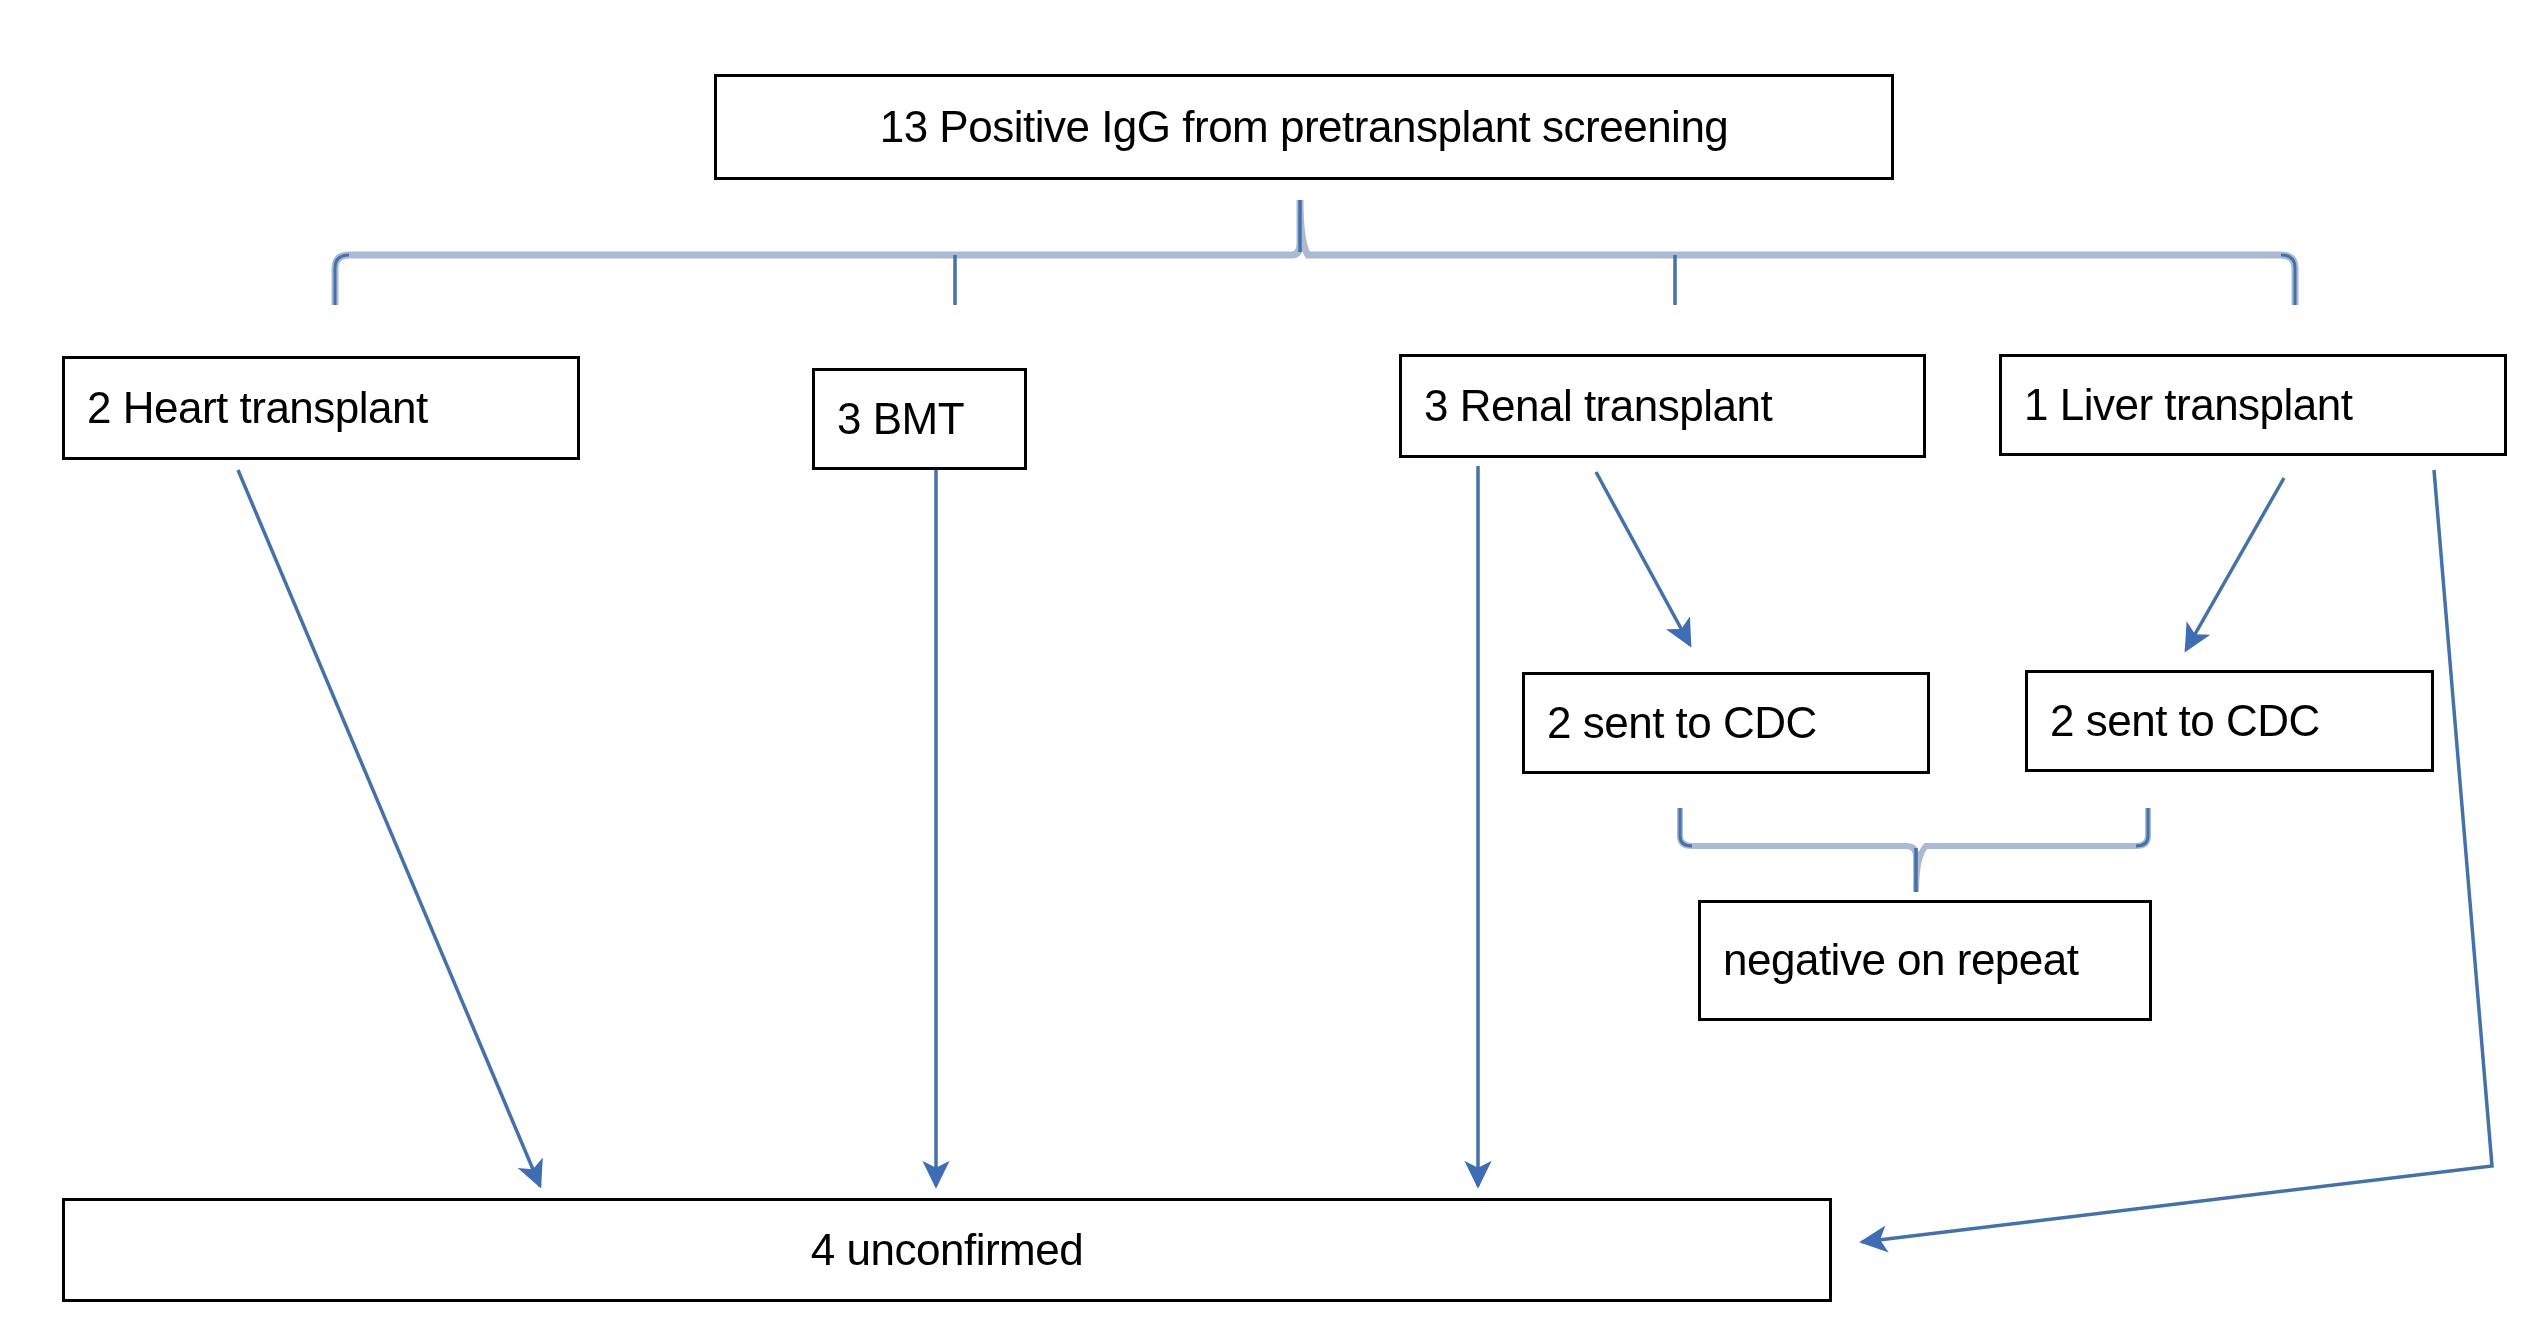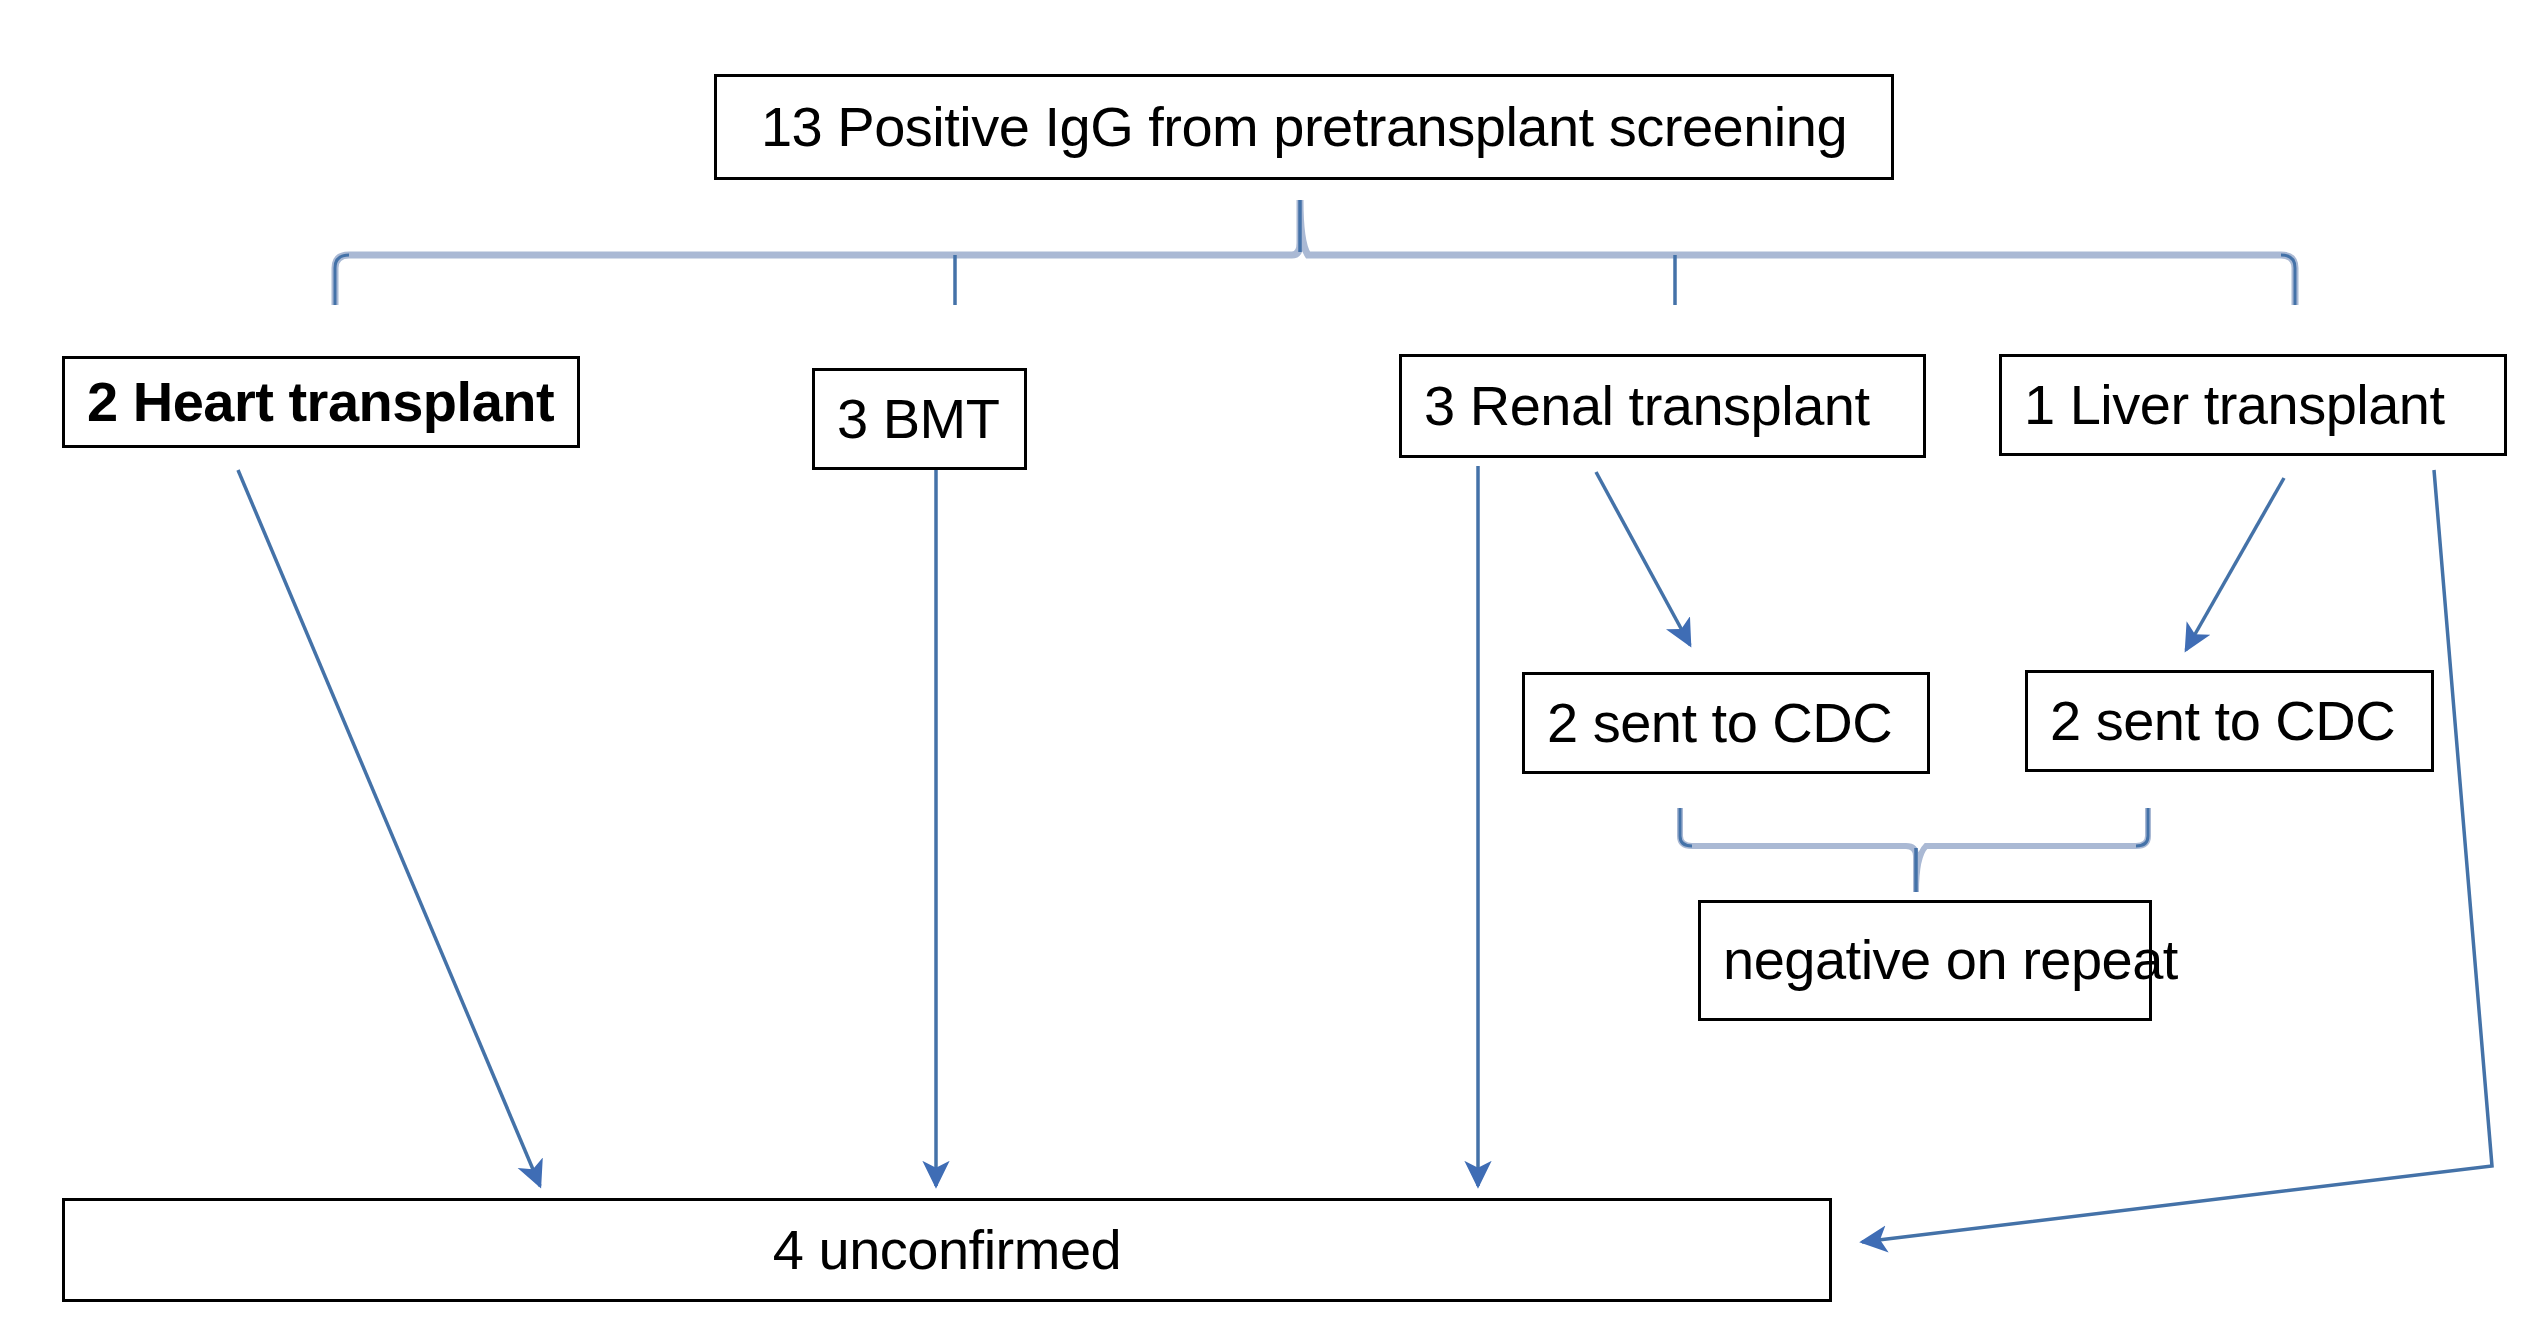--- a/index.html
+++ b/index.html
@@ -18,21 +18,21 @@
   .node {
     position: absolute;
     box-sizing: border-box;
     background: #ffffff;
     border: 3px solid #000000;
     display: flex;
     align-items: center;
     justify-content: center;
     color: #000000;
     font-family: "Liberation Sans", sans-serif;
-    font-size: 56px;
+    font-size: 44px;
     font-weight: 400;
     line-height: 1.05;
     letter-spacing: -0.5px;
     white-space: nowrap;
     padding: 0 14px;
   }
   .node.left-pad {
     justify-content: flex-start;
     padding-left: 22px;
   }
@@ -100,21 +100,21 @@
                Q 2148 846 2148 836
                L 2148 808" fill="none" stroke="#aab9d4" stroke-width="6" stroke-linecap="butt"></path>
       <path d="M 1680 808 L 1680 836 Q 1680 846 1692 846" fill="none" stroke="#4472a8" stroke-width="3"></path>
       <path d="M 2148 808 L 2148 836 Q 2148 846 2136 846" fill="none" stroke="#4472a8" stroke-width="3"></path>
       <path d="M 1916 848 L 1916 892" fill="none" stroke="#4472a8" stroke-width="3.5"></path>
     </g>
   </svg>
 
   <div class="node" style="left:714px; top:74px; width:1180px; height:106px;">13 Positive IgG from pretransplant screening</div>
 
-  <div class="node left-pad" style="left:62px; top:356px; width:518px; height:92px;font-weight:bold;">2 Heart transplant</div>
+  <div class="node left-pad" style="left:62px; top:356px; width:518px; height:104px;">2 Heart transplant</div>
 
   <div class="node left-pad" style="left:812px; top:356px; width:215px; height:102px;margin-top:12px;">3 BMT</div>
 
   <div class="node left-pad" style="left:1355px; top:354px; width:527px; height:104px;margin-left:44px;">3 Renal transplant</div>
 
   <div class="node left-pad" style="left:1999px; top:354px; width:508px; height:102px;">1 Liver transplant</div>
 
   <div class="node left-pad" style="left:1522px; top:672px; width:408px; height:102px;">2 sent to CDC</div>
 
   <div class="node left-pad" style="left:2025px; top:670px; width:409px; height:102px;">2 sent to CDC</div>

